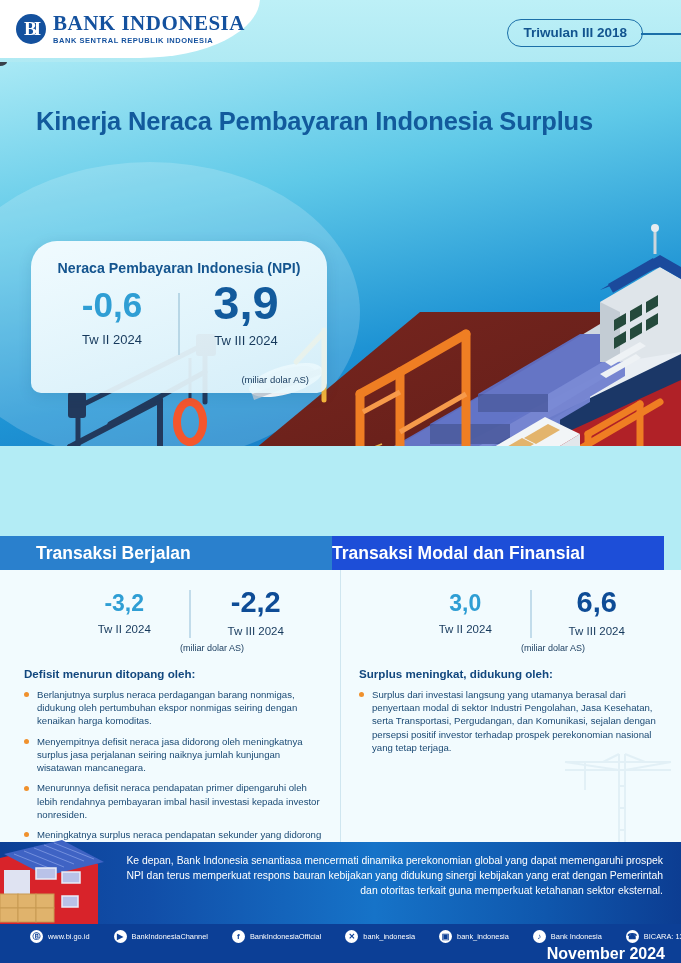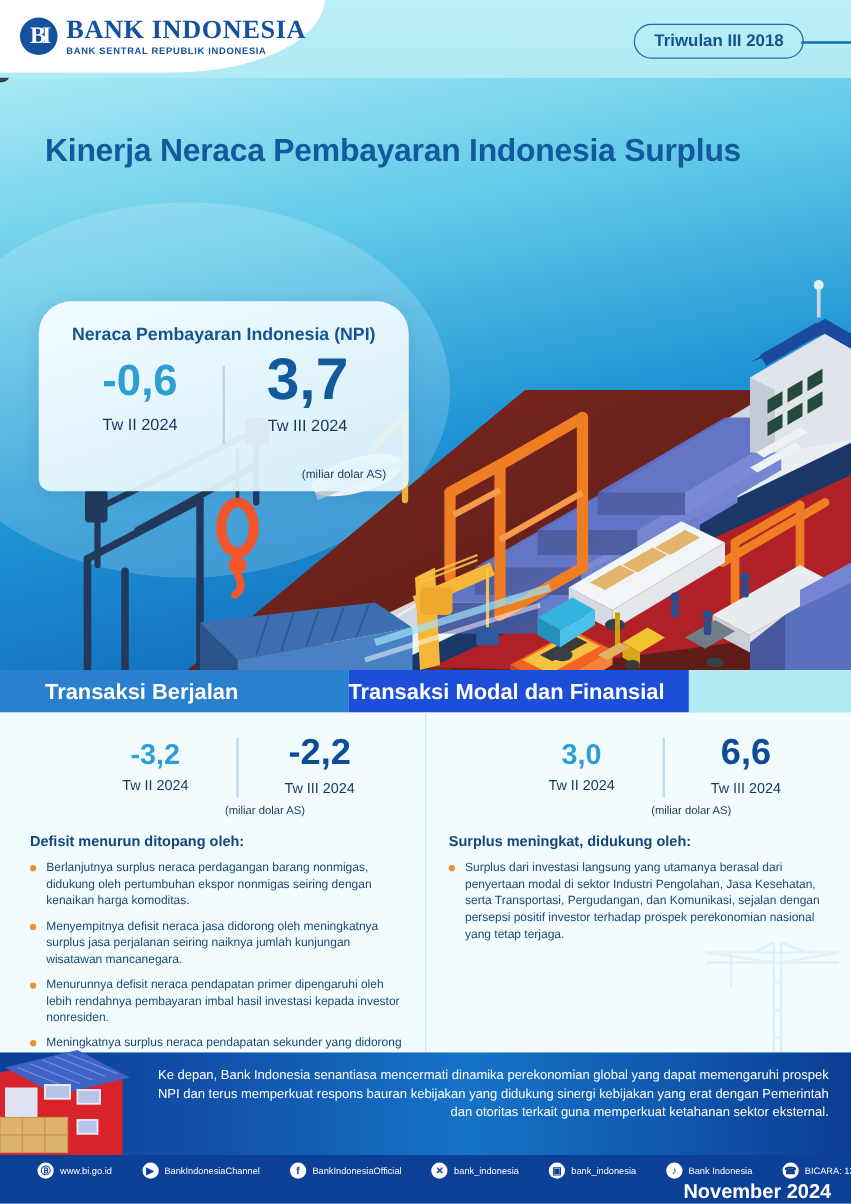--- a/index.html
+++ b/index.html
@@ -59,21 +59,21 @@
     color:#12548f; font-size:13.5px; font-weight:bold;
     background:transparent; z-index:5;
   }
   .tw-line{
     position:absolute; right:0; top:33px; width:40px; height:1.6px;
     background:#1b6fa8;
   }
 
   
   .hero {
-    position:absolute; left:0; top:62px; width:681px; height:474px;
+    position:absolute; left:0; top:62px; width:681px; height:384px;
     background:linear-gradient(170deg,#a9e9f5 0%,#66ceea 30%,#27a9dd 58%,#1b8fd0 80%,#1878c4 100%);
     overflow:hidden;
   }
   .title {
     position:absolute; left:36px; top:44px; z-index:6;
     color:#125a9c; font-size:25.5px; font-weight:bold; line-height:1.22;
     letter-spacing:-.2px; width:560px;
   }
   
   .card {
@@ -101,21 +101,21 @@
   .unit{
     position:absolute; right:18px; bottom:8px;
     font-size:9.5px; color:#16395c;
   }
 
   
   .ship-layer{ position:absolute; inset:0; z-index:3; }
 
   
   .sec-headers{
-    position:absolute; left:0; top:536px; width:551px; height:34px; z-index:8;
+    position:absolute; left:0; top:536px; width:664px; height:34px; z-index:8;
     display:flex;
   }
   .sec-hd{
     height:34px; display:flex; align-items:center;
     color:#ffffff; font-size:17.5px; font-weight:bold;
   }
   .sec-hd.left{
     width:340px; background:#2a80cd; padding-left:36px;
   }
   .sec-hd.right{
@@ -429,21 +429,21 @@
 
     <div class="card">
       <div class="card-title">Neraca Pembayaran Indonesia (NPI)</div>
       <div class="card-vals">
         <div class="cv prev">
           <div class="num">-0,6</div>
           <div class="lbl">Tw II 2024</div>
         </div>
         <div class="cdiv"></div>
         <div class="cv cur">
-          <div class="num">3,7</div>
+          <div class="num">3,9</div>
           <div class="lbl">Tw III 2024</div>
         </div>
       </div>
       <div class="unit">(miliar dolar AS)</div>
     </div>
   </div>
 
   <div class="top-band">
     <div class="logo-plate2"></div>
     <div class="logo-wrap">

